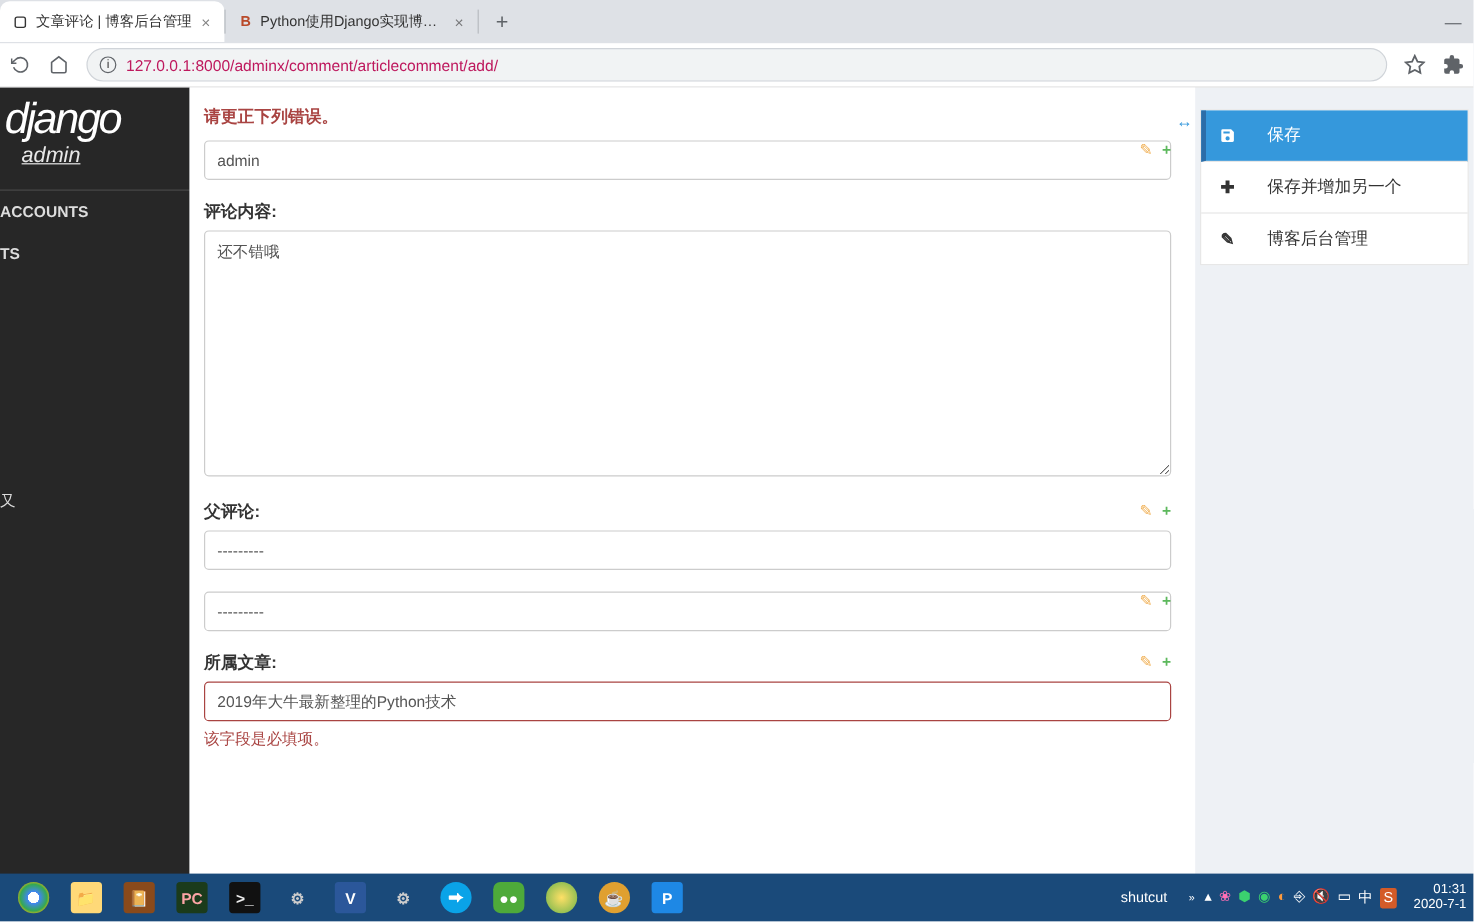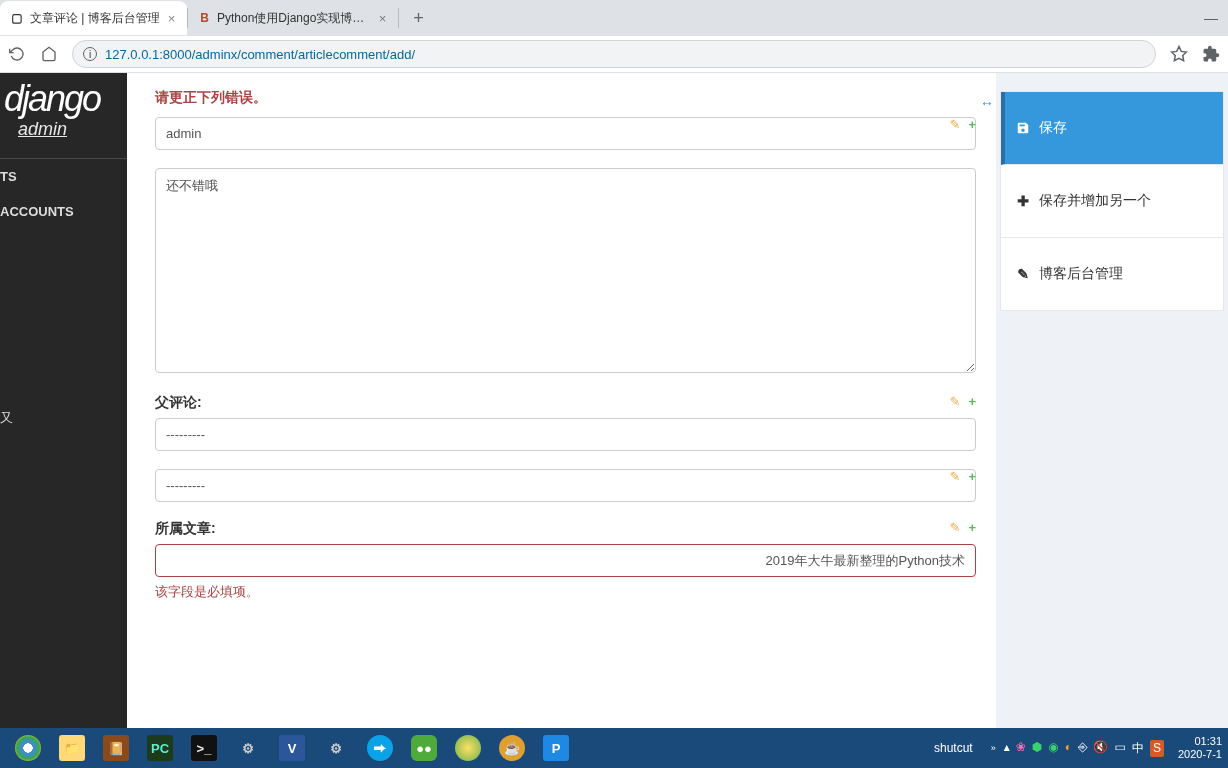--- a/index.html
+++ b/index.html
@@ -61,27 +61,27 @@
   display: flex;
   align-items: center;
   border: 1px solid #d0d4d9;
   border-radius: 14px;
   height: 28px;
   padding: 0 10px;
   gap: 8px;
   background: #f1f3f4;
 }
 .omnibox .info { border: 1px solid #5f6368; border-radius: 50%; width: 14px; height: 14px; display: flex; align-items: center; justify-content: center; font-size: 10px; }
-.omnibox .url { font-size: 13px; color: #0369a1; }
+.omnibox .url { font-size: 13px; color: #be185d; }
 
 
 .page { display: flex; height: calc(768px - 36px - 36px - 40px); }
 
 .sidebar {
-  width: 127px;
+  width: 158px;
   background: #272727;
   color: #ddd;
   padding: 8px 0;
   flex-shrink: 0;
 }
 .logo {
   font-family: "Trebuchet MS", sans-serif;
   font-size: 36px;
   letter-spacing: -2px;
   color: #fff;
@@ -96,21 +96,21 @@
   font-size: 18px;
   padding: 0 0 18px 18px;
   border-bottom: 1px solid rgba(255,255,255,.15);
   text-decoration: underline;
 }
 .side-link { padding: 10px 2px 10px 0; font-size: 13px; cursor: pointer; }
 .side-link.bold { font-weight: 600; }
 
 .main {
   flex: 1;
-  padding: 16px 20px 20px 28px;
+  padding: 16px 20px 20px 12px;
   background: #fff;
   margin: 0 0 0 0;
   overflow-y: auto;
 }
 
 .error-banner { color: #a94442; font-weight: 600; font-size: 14px; margin-bottom: 10px; }
 
 .field { margin-bottom: 18px; position: relative; }
 .field-label {
   font-weight: 700;
@@ -132,39 +132,39 @@
 .ctrl {
   width: 100%;
   border: 1px solid #ccc;
   border-radius: 4px;
   padding: 8px 10px;
   font-size: 13px;
   background: #fff;
   color: #555;
 }
 textarea.ctrl { height: 205px; resize: both; }
-.ctrl.error { border-color: #a94442; text-align: right; }
+.ctrl.error { border-color: #a94442; }
 .helptext-error { color: #a94442; font-size: 13px; margin-top: 6px; }
 
 
 .rightpanel { width: 232px; flex-shrink: 0; padding: 18px 4px 0 4px; position: relative; }
 .expand-toggle {
   position: absolute;
   left: -16px;
   top: 20px;
   color: #3598dc;
   cursor: pointer;
   font-size: 14px;
 }
 .action-list { border: 1px solid #e7e7e7; background: #fff; }
 .action-item {
-  padding: 27px 14px;
-  display: flex;
-  align-items: center;
-  gap: 8px;
+  padding: 12px 14px;
+  display: flex;
+  align-items: center;
+  gap: 25px;
   border-bottom: 1px solid #e7e7e7;
   cursor: pointer;
   font-size: 14px;
 }
 .action-item.primary { background: #3598dc; color: #fff; border-left: 4px solid #2b6da8; padding-left: 10px; }
 .action-item.primary svg { fill: #fff; }
 .action-item:last-child { border-bottom: none; }
 .action-item .glyph { width: 16px; height: 16px; display: inline-flex; align-items: center; justify-content: center; font-weight: bold; }
 
 
@@ -238,38 +238,39 @@
         </svg>
     </div>
   </div>
 </div>
 
 <div class="page">
 
   <div class="sidebar">
     <div class="logo">django</div>
     <div class="logo-sub">admin</div>
+    <div class="side-link bold">ACCOUNTS</div>
     <div class="side-link bold">TS</div>
-    <div class="side-link bold">ACCOUNTS</div>
     <div style="height:170px"></div>
     <div class="side-link">又</div>
   </div>
 
   <div class="main">
     <div class="error-banner">请更正下列错误。</div>
 
     <div class="field">
       <div class="field-actions">
         <span class="ico-pencil">✎</span>
         <span class="ico-plus">+</span>
       </div>
       <input class="ctrl" type="text" value="admin" style="">
     </div>
 
     <div class="field">
+      <div class="field-label">评论内容:</div>
       <textarea class="ctrl" style="">还不错哦</textarea>
     </div>
 
     <div class="field">
       <div class="field-label">父评论:</div>
       <div class="field-actions">
         <span class="ico-pencil">✎</span>
         <span class="ico-plus">+</span>
       </div>
       <input class="ctrl" type="text" value="---------" style="">
@@ -322,21 +323,21 @@
   <div class="task-icon">
       <span class="sq" style="background:radial-gradient(circle,#fff 25%,#4285F4 26%,#34A853 60%,#FBBC05 80%,#EA4335 100%);border-radius:50%"></span>
     </div>
   <div class="task-icon">
       <span class="sq" style="background:#ffd978">📁</span>
     </div>
   <div class="task-icon">
       <span class="sq" style="background:#8a4a1b">📔</span>
     </div>
   <div class="task-icon">
-      <span class="sq" style="background:#1b3b1b;color:#5eead4">PC</span>
+      <span class="sq" style="background:#1b3b1b;color:#fca5a5">PC</span>
     </div>
   <div class="task-icon">
       <span class="sq" style="background:#111;color:#eee">&gt;_</span>
     </div>
   <div class="task-icon">
       <span class="sq" style="color:#ccc">⚙</span>
     </div>
   <div class="task-icon">
       <span class="sq" style="background:#2b579a;color:#fff">V</span>
     </div>

